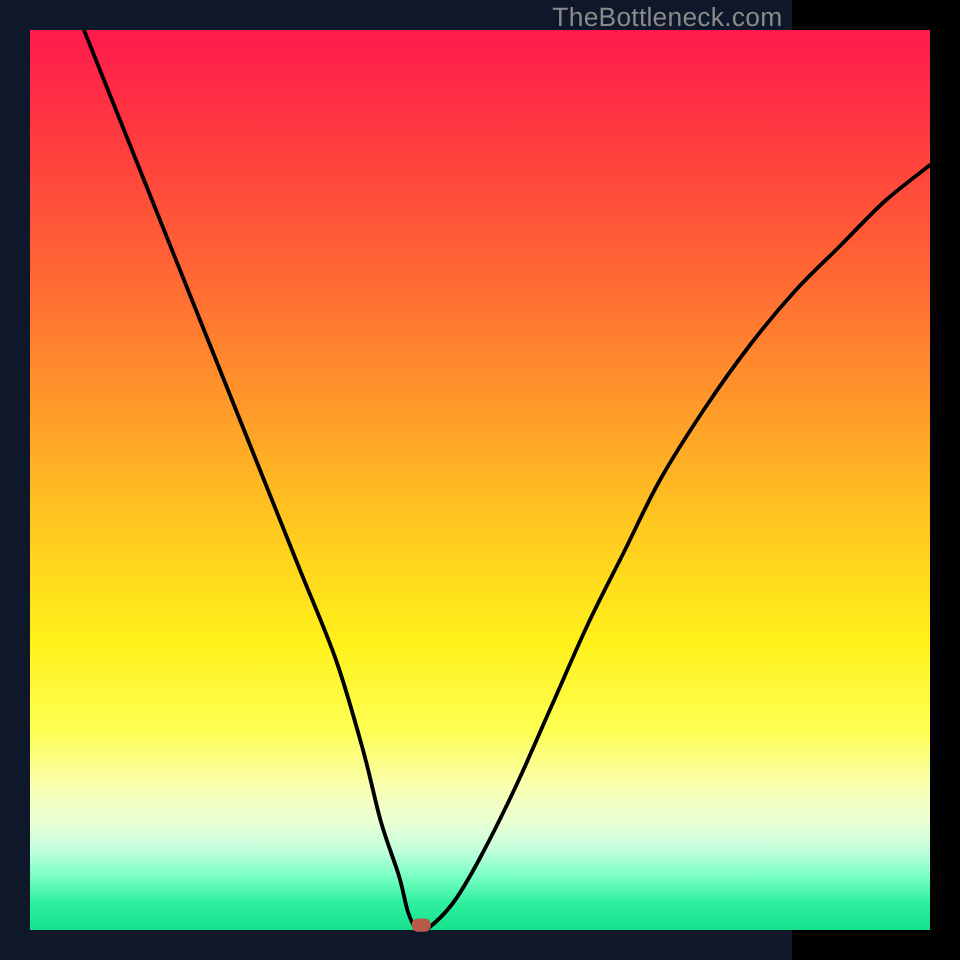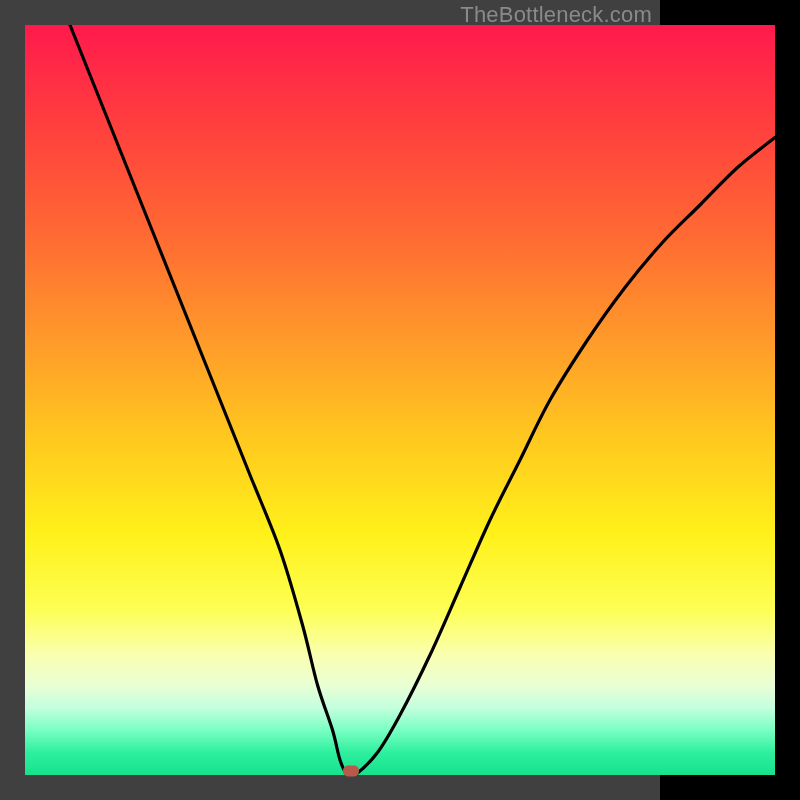--- a/index.html
+++ b/index.html
@@ -10,21 +10,21 @@
     background: #000;
     overflow: hidden;
     font-family: Arial, Helvetica, sans-serif;
   }
   .frame {
     position: absolute;
     top: 0;
     left: 0;
     width: 660px;
     height: 800px;
-    background: #404040;
+    background: #0f172a;
   }
   .plot-area {
     position: absolute;
     top: 25px;
     left: 25px;
     width: 750px;
     height: 750px;
     background: linear-gradient(
       to bottom,
       #ff1a4d 0%,

